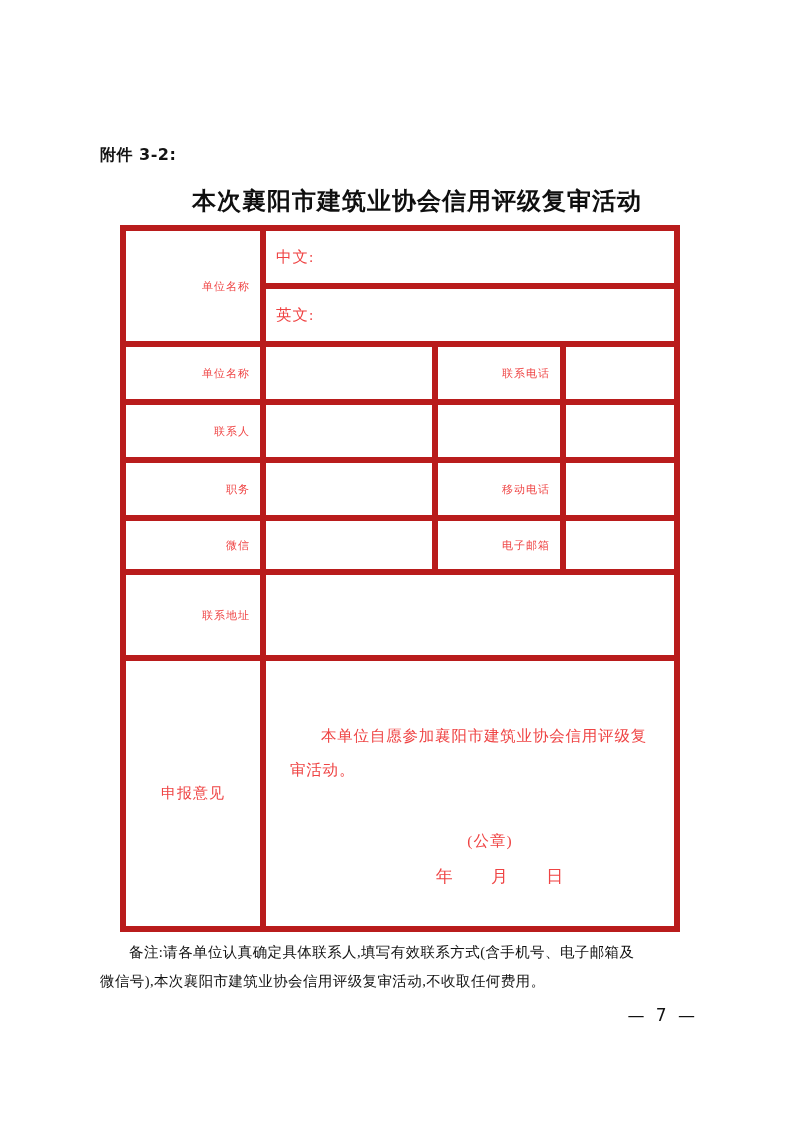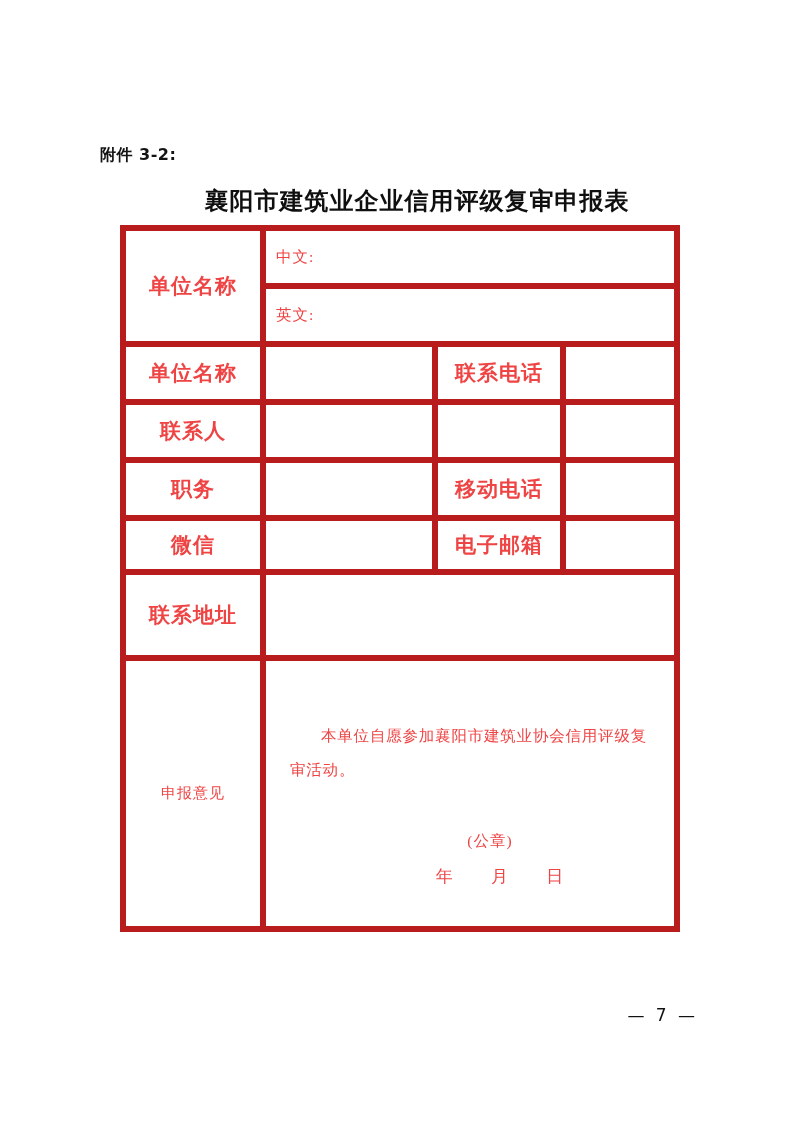--- a/index.html
+++ b/index.html
@@ -54,24 +54,23 @@
     table-layout: fixed;
     font-size: 15px;
   }
   table.form td {
     border: 6px solid #b91c1c;
     padding: 0 10px;
     vertical-align: middle;
     color: #ef4444;
   }
   td.lbl {
-    text-align: center;
-    font-size: 21px;
-    letter-spacing: 1px;
-    font-weight: bold;
+    text-align: right;
+    font-size: 11px;
+    letter-spacing: 1px;
   }
   td.sub {
     text-align: left;
     font-size: 15.5px;
     letter-spacing: 1px;
     padding-left: 12px;
   }
   .row-h48 { height: 48px; margin-left: 43px; }
   .row-h52 { height: 52px; }
   .row-h80 { height: 80px; }
@@ -134,21 +133,21 @@
     font-family: "DejaVu Sans", "Liberation Sans", sans-serif;
   }
 </style>
 </head>
 <body>
 
 <div class="page">
 
   <div class="attach-label">附件 3-2:</div>
 
-  <div class="doc-title">襄阳市建筑业企业信用评级复审申报表</div>
+  <div class="doc-title">本次襄阳市建筑业协会信用评级复审活动</div>
 
   <table class="form">
     <colgroup>
       <col style="width:140px">
       <col style="width:172px">
       <col style="width:128px">
       <col style="width:114px">
     </colgroup>
     <tbody>
       <tr>
@@ -196,16 +195,20 @@
               <span>年</span>
               <span>月</span>
               <span>日</span>
             </div>
           </div>
         </td>
       </tr>
     </tbody>
   </table>
 
+  <div class="note">
+    <span class="indent">备注:请各单位认真确定具体联系人,填写有效联系方式(含手机号、电子邮箱及</span>
+    <span>微信号),本次襄阳市建筑业协会信用评级复审活动,不收取任何费用。</span>
+  </div>
 
   <div class="page-number">— 7 —</div>
 
 </div>
 
 </body></html>

